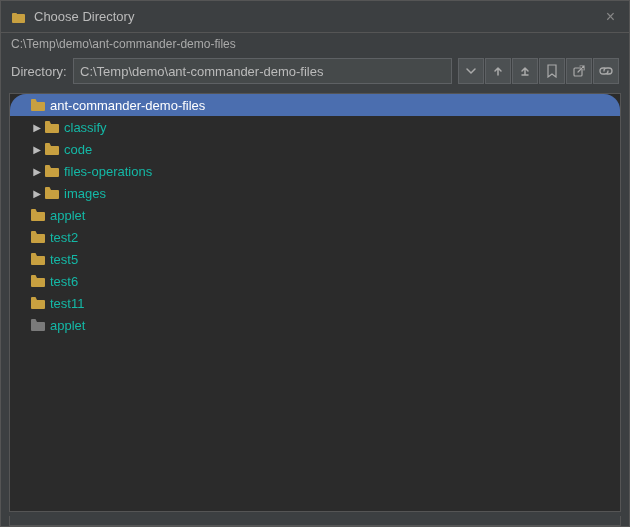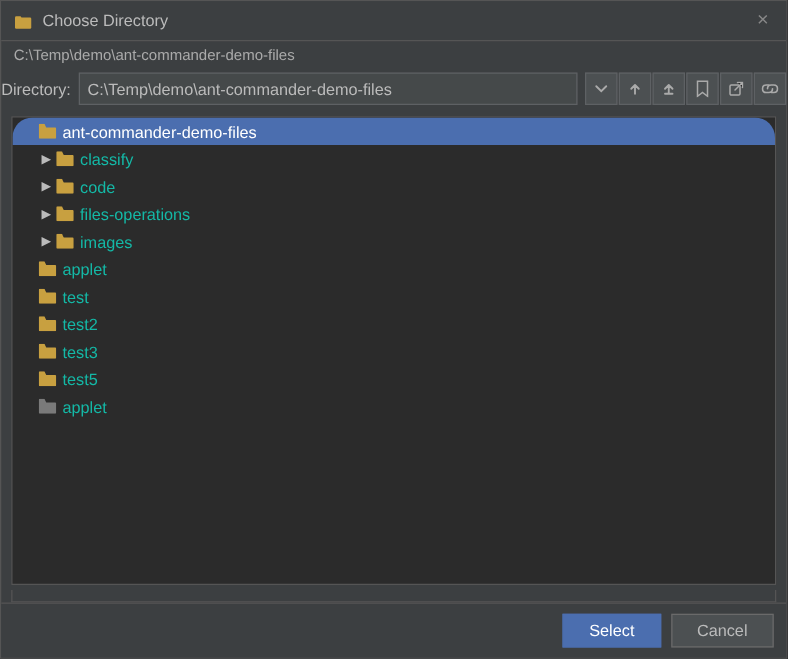--- a/index.html
+++ b/index.html
@@ -61,21 +61,21 @@
     }
     .path-label {
       padding: 4px 10px 2px 10px;
       font-size: 12px;
       color: #aaaaaa;
     }
     .directory-row {
       display: flex;
       align-items: center;
       gap: 6px;
-      padding: 5px 0;
+      padding: 5px 10px;
     }
     .dir-label {
       color: #bbbbbb;
       font-size: 13px;
       min-width: 56px;
     }
     .dir-input {
       flex: 1;
       background: #45494a;
       border: 1px solid #5e6164;
@@ -317,68 +317,61 @@
             </span>
             <span class="item-label">applet</span>
           </div>
           <div class="file-item">
             <span class="expand-arrow"></span>
             <span class="item-icon">
               <svg width="14" height="12" viewBox="0 0 14 12">
         <path d="M0 3 L0 11 Q0 12 1 12 L13 12 Q14 12 14 11 L14 4 Q14 3 13 3 L6 3 L5 1 Q5 0 4 0 L1 0 Q0 0 0 1 Z" fill="#c8a040"></path>
       </svg>
             </span>
-            <span class="item-label">test</span>
-          </div>
-          <div class="file-item">
-            <span class="expand-arrow"></span>
-            <span class="item-icon">
-              <svg width="14" height="12" viewBox="0 0 14 12">
-        <path d="M0 3 L0 11 Q0 12 1 12 L13 12 Q14 12 14 11 L14 4 Q14 3 13 3 L6 3 L5 1 Q5 0 4 0 L1 0 Q0 0 0 1 Z" fill="#c8a040"></path>
-      </svg>
-            </span>
             <span class="item-label">test2</span>
           </div>
           <div class="file-item">
             <span class="expand-arrow"></span>
             <span class="item-icon">
               <svg width="14" height="12" viewBox="0 0 14 12">
         <path d="M0 3 L0 11 Q0 12 1 12 L13 12 Q14 12 14 11 L14 4 Q14 3 13 3 L6 3 L5 1 Q5 0 4 0 L1 0 Q0 0 0 1 Z" fill="#c8a040"></path>
       </svg>
             </span>
-            <span class="item-label">test3</span>
-          </div>
-          <div class="file-item">
-            <span class="expand-arrow"></span>
-            <span class="item-icon">
-              <svg width="14" height="12" viewBox="0 0 14 12">
-        <path d="M0 3 L0 11 Q0 12 1 12 L13 12 Q14 12 14 11 L14 4 Q14 3 13 3 L6 3 L5 1 Q5 0 4 0 L1 0 Q0 0 0 1 Z" fill="#c8a040"></path>
-      </svg>
-            </span>
             <span class="item-label">test5</span>
+          </div>
+          <div class="file-item">
+            <span class="expand-arrow"></span>
+            <span class="item-icon">
+              <svg width="14" height="12" viewBox="0 0 14 12">
+        <path d="M0 3 L0 11 Q0 12 1 12 L13 12 Q14 12 14 11 L14 4 Q14 3 13 3 L6 3 L5 1 Q5 0 4 0 L1 0 Q0 0 0 1 Z" fill="#c8a040"></path>
+      </svg>
+            </span>
+            <span class="item-label">test6</span>
+          </div>
+          <div class="file-item">
+            <span class="expand-arrow"></span>
+            <span class="item-icon">
+              <svg width="14" height="12" viewBox="0 0 14 12">
+        <path d="M0 3 L0 11 Q0 12 1 12 L13 12 Q14 12 14 11 L14 4 Q14 3 13 3 L6 3 L5 1 Q5 0 4 0 L1 0 Q0 0 0 1 Z" fill="#c8a040"></path>
+      </svg>
+            </span>
+            <span class="item-label">test11</span>
           </div>
           <div class="file-item">
             <span class="expand-arrow"></span>
             <span class="item-icon">
               <svg width="14" height="12" viewBox="0 0 14 12">
         <path d="M0 3 L0 11 Q0 12 1 12 L13 12 Q14 12 14 11 L14 4 Q14 3 13 3 L6 3 L5 1 Q5 0 4 0 L1 0 Q0 0 0 1 Z" fill="#7a7a7a"></path>
       </svg>
             </span>
             <span class="item-label">applet</span>
           </div>
         </div>
     </div>
   </div>
 
   <div class="hscroll-area">
     <div class="hscroll-bar">
       <div class="hscroll-inner"></div>
     </div>
   </div>
 
-  <div class="bottom-row">
-    <div class="bottom-left"></div>
-    <div class="bottom-right">
-      <button class="btn btn-primary">Select</button>
-      <button class="btn">Cancel</button>
-    </div>
-  </div>
 </div>
 
 </body></html>

